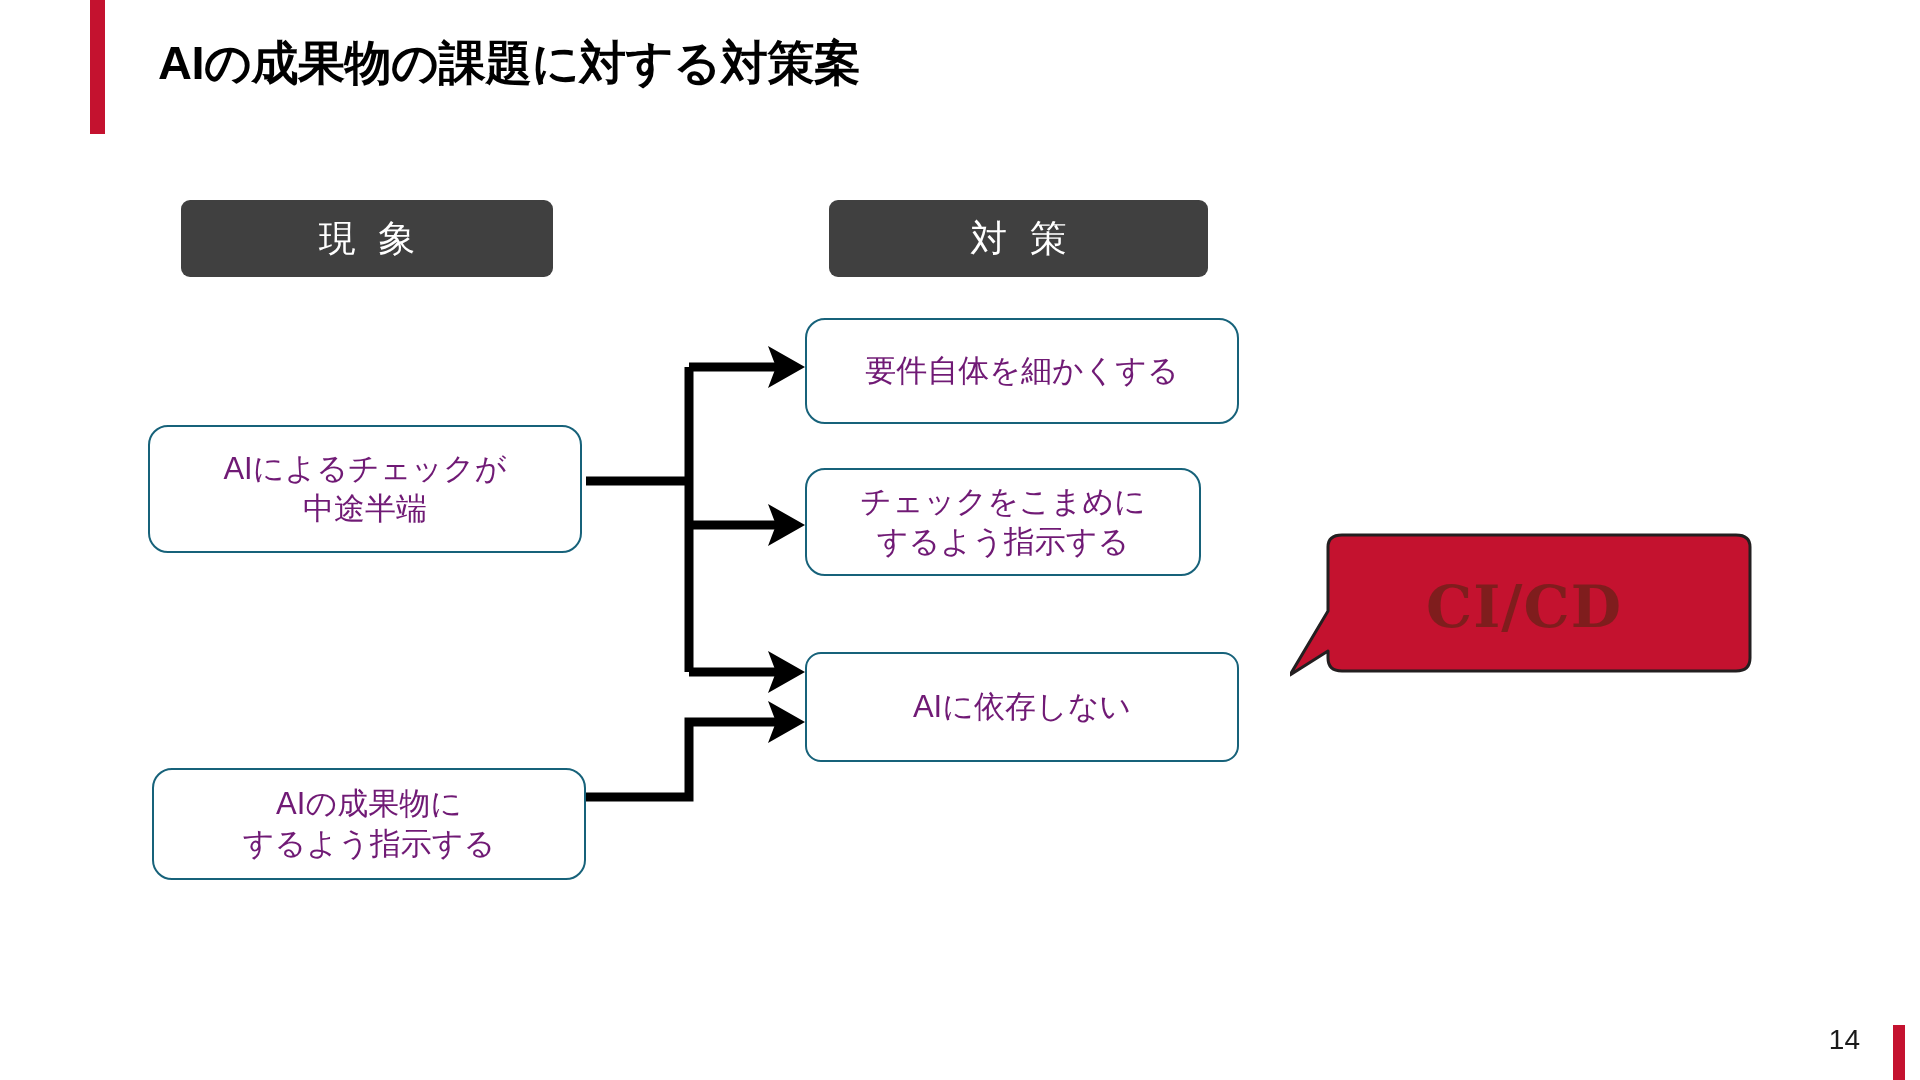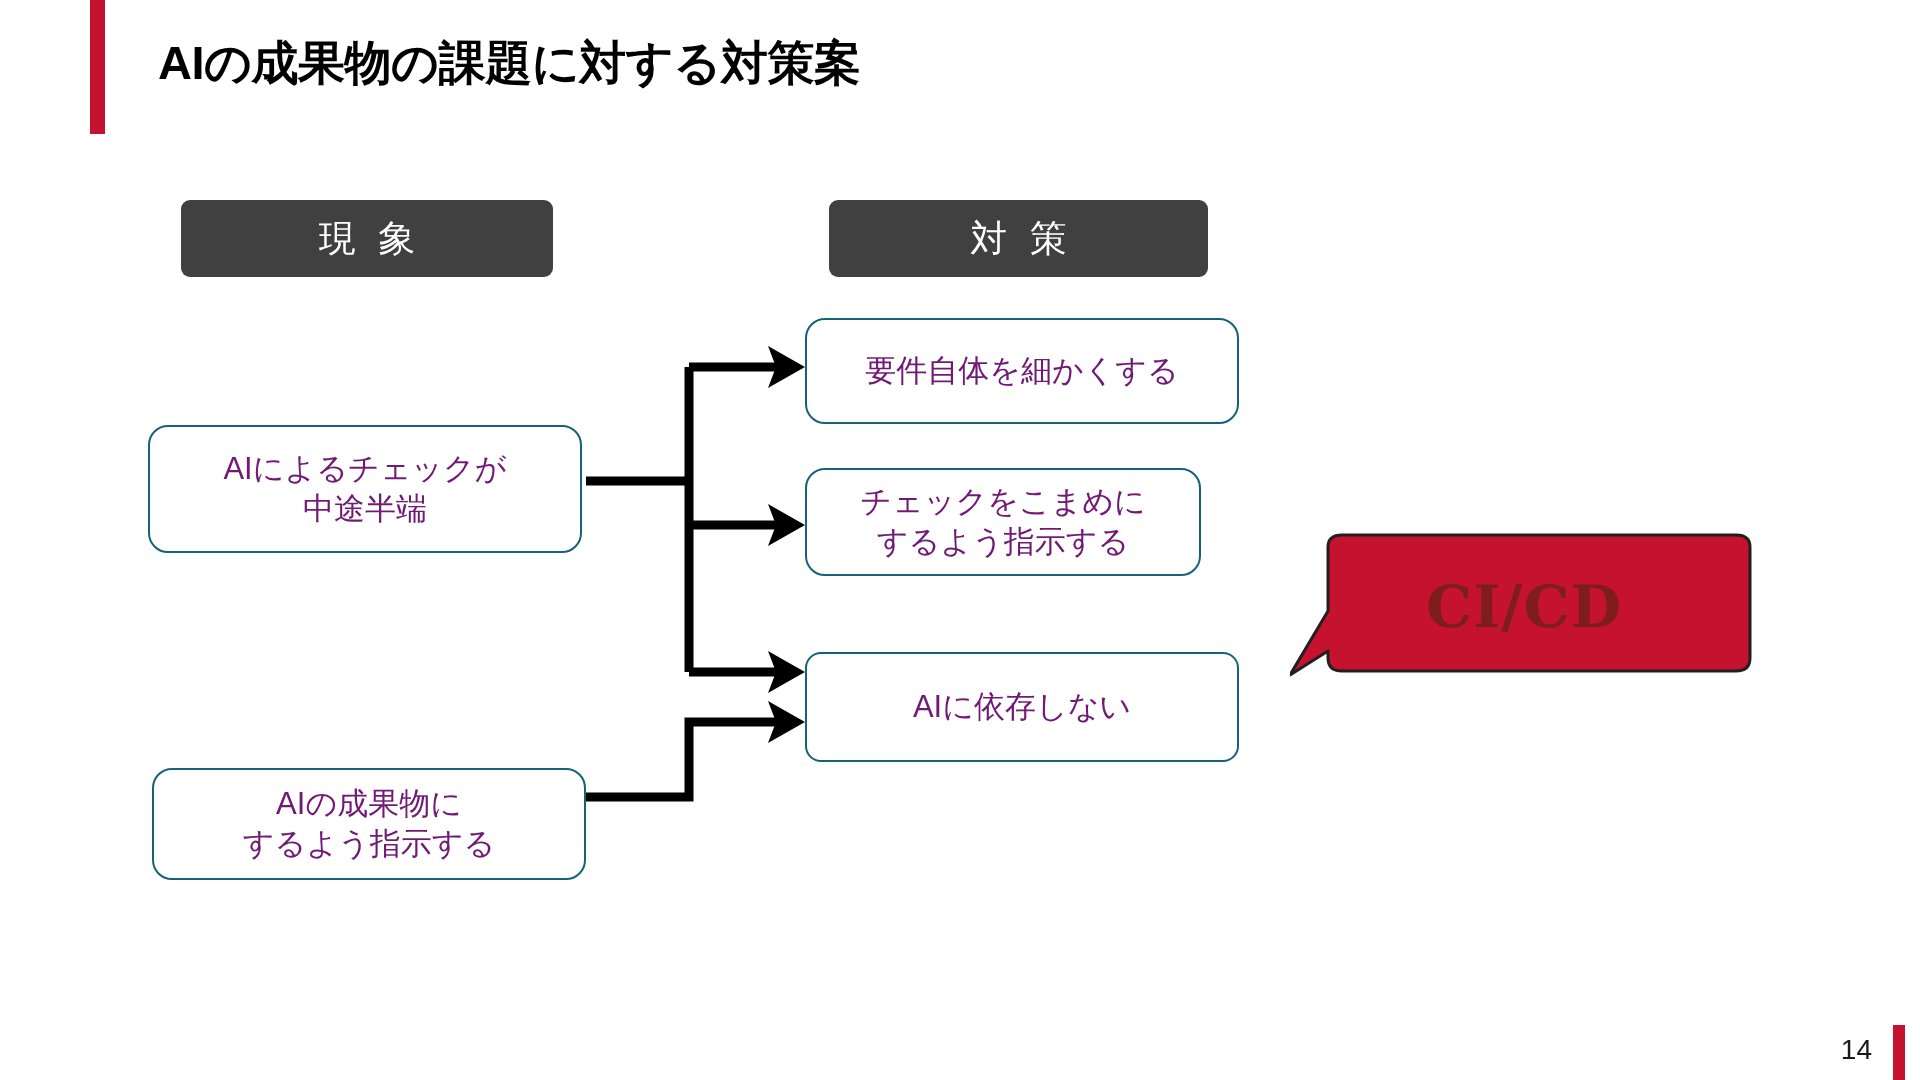--- a/index.html
+++ b/index.html
@@ -127,26 +127,25 @@
     color: #7f1d1d;
     font-family: "DejaVu Serif", "Liberation Serif", serif;
     font-size: 58px;
     font-weight: bold;
     letter-spacing: 1px;
   }
 
   
   #page-number {
     position: absolute;
-    right: 48px;
+    right: 60px;
     top: 1024px;
     font-size: 28px;
     color: #1a1a1a;
     text-align: center;
-    margin-top: 10px;
   }
   #footer-accent-bar {
     position: absolute;
     left: 1893px;
     top: 1025px;
     width: 12px;
     height: 55px;
     background: #C4122F;
   }
 </style>

